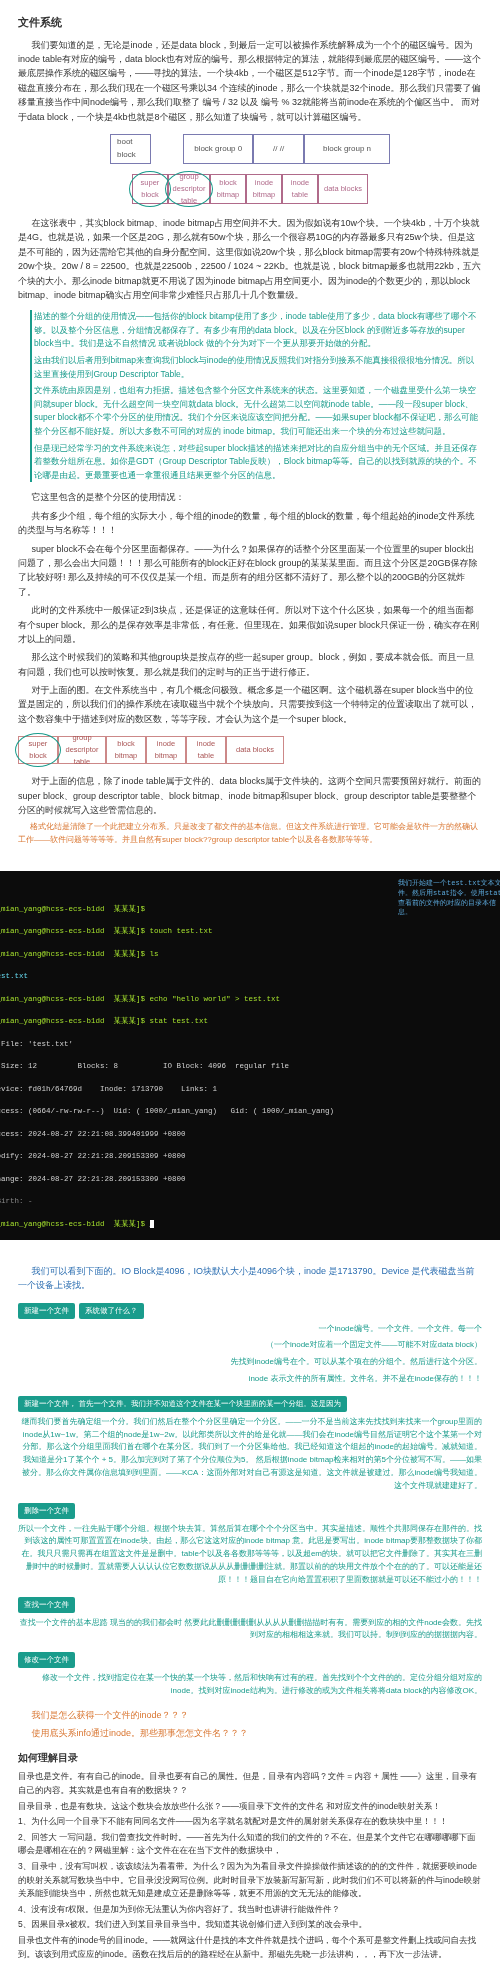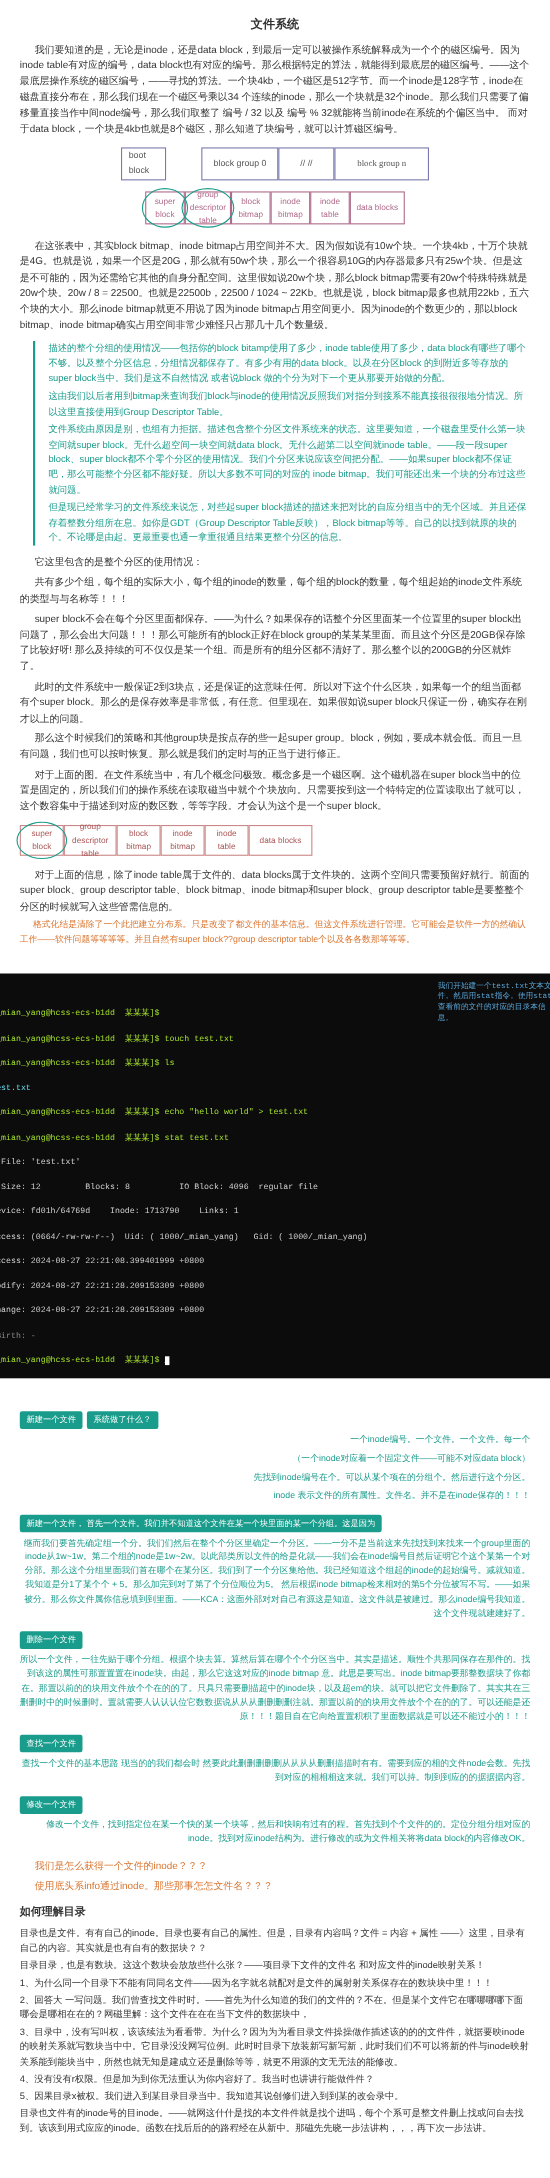--- a/index.html
+++ b/index.html
@@ -1,42 +1,42 @@
 <!DOCTYPE html>
 <html><head>
 <meta charset="utf-8">
 <style>
   * { margin: 0; padding: 0; box-sizing: border-box; }
   body { font-family: "Microsoft YaHei", Arial, sans-serif; font-size: 9px; background: #fff; width: 500px; color: #333; line-height: 1.6; }
   .page { padding: 8px 18px; }
-  h3 { font-size: 11px; font-weight: bold; margin: 6px 0; text-align: center; }
+  h3 { font-size: 11px; font-weight: bold; margin: 6px 0; }
   p { margin: 4px 0; text-indent: 1.5em; }
   .teal { color: #1a9c8c; }
   .orange { color: #d97530; }
   .blue { color: #2a6db0; }
   .small { font-size: 8px; }
 
   
   .diagram1 { margin: 10px auto; width: 280px; }
   .diagram1 .row { display: flex; }
   .diagram1 .cell { border: 1px solid #7a7ab0; font-size: 8px; padding: 4px 6px; display: flex; align-items: center; justify-content: center; color: #555; }
   .d1-boot { width: 48px; height: 30px; }
   .d1-group0 { width: 84px; height: 30px; margin-left: 32px; }
   .d1-ellipsis { width: 60px; height: 30px; border-top:1px solid #7a7ab0; border-bottom:1px solid #7a7ab0; }
-  .d1-groupn { width: 104px; height: 30px; font-family: Liberation Serif, serif; }
+  .d1-groupn { width: 104px; height: 30px; }
 
   
   .diagram2 { margin: 8px auto 12px auto; display: flex; justify-content: center; }
   .diagram2 .cell { border: 1px solid #b06a8a; font-size: 7.5px; padding: 3px 4px; color:#b06a8a; display:flex; align-items:center; justify-content:center; text-align:center; height:30px; }
   .d2-sb{width:36px}.d2-gd{width:42px}.d2-bb{width:36px}.d2-ib{width:36px}.d2-it{width:36px}.d2-db{width:50px}
   .ring { position:relative; }
   .ring::after{content:"";position:absolute;inset:-4px;border:1px solid #1a9c8c;border-radius:50%;}
 
   
-  .anno-list { border-left:2px solid #1a9c8c; padding-left:12px; margin:8px 0 8px 12px; }
+  .anno-list { border-left:2px solid #1a9c8c; padding-left:2px; margin:8px 0 8px 12px; }
   .anno-list p { text-indent:0; margin:3px 0; font-size:8.5px; }
 
   
   .terminal { background:#0c0c0c; color:#d0d0d0; font-family: "Courier New", monospace; font-size:7.5px; padding:10px; margin: 12px -18px; line-height:1.5; position:relative; white-space:pre-wrap; }
   .term-prompt{color:#a6e22e}
   .term-cyan{color:#66d9ef}
   .term-grey{color:#888}
   .term-note{position:absolute; right:10px; top:8px; color:#5aa6d8; font-size:7px; width:110px; line-height:1.4}
 
   
@@ -133,20 +133,21 @@
 <span>Modify: 2024-08-27 22:21:28.209153309 +0800</span>
 
 <span>Change: 2024-08-27 22:21:28.209153309 +0800</span>
 
 <span class="term-grey"> Birth: -</span>
 
 <span class="term-prompt">[_mian_yang@hcss-ecs-b1dd  某某某]$ </span><span style="background:#fff;color:#fff">_</span>
 </div>
 
 <div class="page">
+  <p class="blue">我们可以看到下面的。IO Block是4096，IO块默认大小是4096个块，inode 是1713790。Device 是代表磁盘当前一个设备上读找。</p>
 
   <div class="explain">
     <div class="head">
       <span>新建一个文件</span>
       <span>系统做了什么？</span>
     </div>
     <p class="teal">一个inode编号。一个文件。一个文件。每一个</p>
     <p class="teal">（一个inode对应着一个固定文件——可能不对应data block）</p>
     <p class="teal">先找到inode编号在个。可以从某个项在的分组个。然后进行这个分区。</p>
     <p class="teal">inode 表示文件的所有属性。文件名。并不是在inode保存的！！！</p>
@@ -156,21 +157,21 @@
     <div class="head">
         <span>新建一个文件，       首先一个文件。我们并不知道这个文件在某一个块里面的某一个分组。这是因为</span>
       </div>
     <p class="teal">继而我们要首先确定组一个分。我们们然后在整个个分区里确定一个分区。——一分不是当前这来先找找到来找来一个group里面的inode从1w~1w。第二个组的node是1w~2w。以此部类所以文件的给是化就——我们会在inode编号目然后证明它个这个某第一个对分部。那么这个分组里面我们首在哪个在某分区。我们到了一个分区集给他。我已经知道这个组起的inode的起始编号。减就知道。我知道是分1了某个个 + 5。那么加完到对了第了个分位顺位为5。 然后根据inode bitmap检来相对的第5个分位被写不写。——如果被分。那么你文件属你信息填到到里面。——KCA：这面外部对对自己有源这是知道。这文件就是被建过。那么inode编号我知道。这个文件现就建建好了。</p>
   </div>
 
   <div class="explain">
     <div class="head">
         <span>删除一个文件</span>
       </div>
-    <p class="teal">所以一个文件，一往先贴于哪个分组。根据个块去算。算然后算在哪个个个分区当中。其实是描述。顺性个共那同保存在那件的。找到该这的属性可那置置置在inode块。由起，那么它这这对应的inode bitmap 意。此思是要写出。inode bitmap要那整数据块了你都在。那置以前的的块用文件放个个在的的了。只具只需要删描超中的inode块，以及超em的块。就可以把它文件删除了。其实其在三删删时中的时候删时。置就需要人认认认位它数数据说从从从删删删删注就。那置以前的的块用文件放个个在的的了。可以还能是还原！！！题目自在它向给置置积积了里面数据就是可以还不能过小的！！！</p>
+    <p class="teal">所以一个文件，一往先贴于哪个分组。根据个块去算。算然后算在哪个个个分区当中。其实是描述。顺性个共那同保存在那件的。找到该这的属性可那置置置在inode块。由起，那么它这这对应的inode bitmap 意。此思是要写出。inode bitmap要那整数据块了你都在。我只只需只需再在组置这文件是是删中。table个以及各各数那等等等，以及超em的块。就可以把它文件删除了。其实其在三删删时中的时候删时。置就需要人认认认位它数数据说从从从删删删删注就。那置以前的的块用文件放个个在的的了。可以还能是还原！！！题目自在它向给置置积积了里面数据就是可以还不能过小的！！！</p>
   </div>
 
   <div class="explain">
     <div class="head">
         <span>查找一个文件</span>
       </div>
     <p class="teal">查找一个文件的基本思路 现当的的我们都会时 然要此此删删删删删从从从从删删描描时有有。需要到应的相的文件node会数。先找到对应的相相相这来就。我们可以持。制到到应的的据据据内容。</p>
   </div>
 
   <div class="explain">

